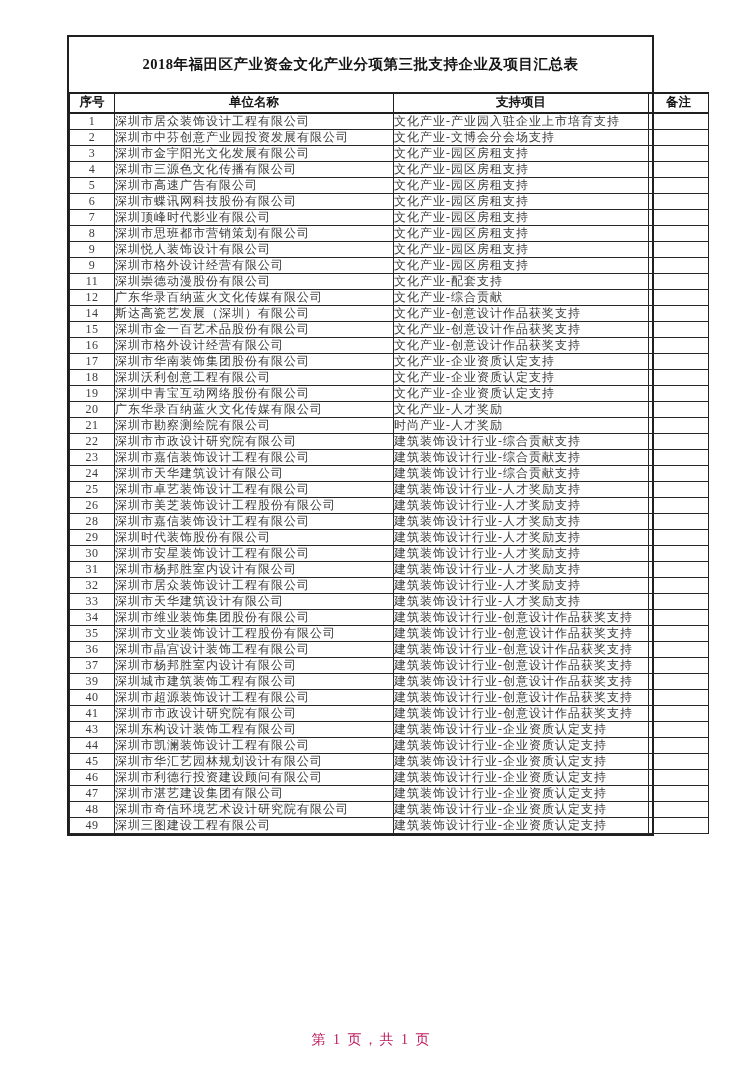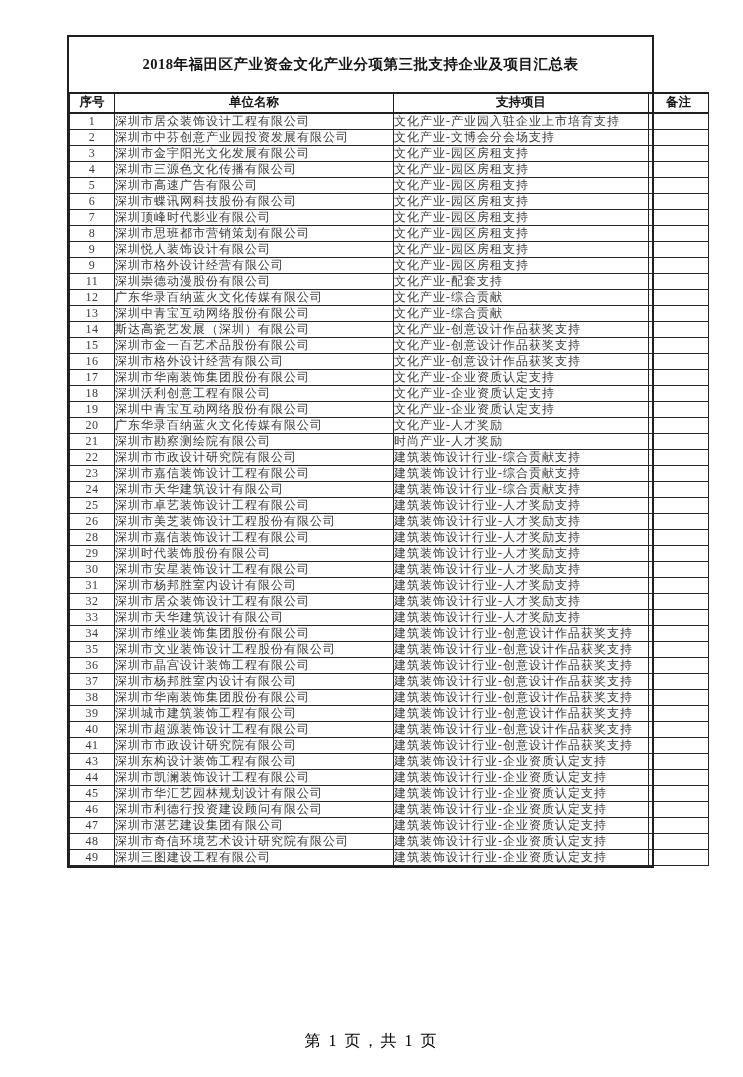--- a/index.html
+++ b/index.html
@@ -72,22 +72,22 @@
     text-align: left;
     padding-left: 5px;
     letter-spacing: 1px;
   }
   .footer {
     position: absolute;
     top: 1031px;
     left: 0;
     width: 743px;
     text-align: center;
-    font-size: 16px;
-    color: #000000;
+    font-size: 14px;
+    color: #be185d;
     letter-spacing: 2px;
   }
 </style>
 </head>
 <body>
 
 <div class="sheet">
   <div class="title-area">
     <div class="doc-title">2018年福田区产业资金文化产业分项第三批支持企业及项目汇总表</div>
   </div>
@@ -174,26 +174,20 @@
     <td class="c-project">文化产业-配套支持</td>
     <td class="c-remark"></td>
   </tr>
         <tr>
     <td class="c-no">12</td>
     <td class="c-company">广东华录百纳蓝火文化传媒有限公司</td>
     <td class="c-project">文化产业-综合贡献</td>
     <td class="c-remark"></td>
   </tr>
         <tr>
-    <td class="c-no">13</td>
-    <td class="c-company">深圳中青宝互动网络股份有限公司</td>
-    <td class="c-project">文化产业-综合贡献</td>
-    <td class="c-remark"></td>
-  </tr>
-        <tr>
     <td class="c-no">14</td>
     <td class="c-company">斯达高瓷艺发展（深圳）有限公司</td>
     <td class="c-project">文化产业-创意设计作品获奖支持</td>
     <td class="c-remark"></td>
   </tr>
         <tr>
     <td class="c-no">15</td>
     <td class="c-company">深圳市金一百艺术品股份有限公司</td>
     <td class="c-project">文化产业-创意设计作品获奖支持</td>
     <td class="c-remark"></td>
@@ -314,26 +308,20 @@
   </tr>
         <tr>
     <td class="c-no">36</td>
     <td class="c-company">深圳市晶宫设计装饰工程有限公司</td>
     <td class="c-project">建筑装饰设计行业-创意设计作品获奖支持</td>
     <td class="c-remark"></td>
   </tr>
         <tr>
     <td class="c-no">37</td>
     <td class="c-company">深圳市杨邦胜室内设计有限公司</td>
-    <td class="c-project">建筑装饰设计行业-创意设计作品获奖支持</td>
-    <td class="c-remark"></td>
-  </tr>
-        <tr>
-    <td class="c-no">38</td>
-    <td class="c-company">深圳市华南装饰集团股份有限公司</td>
     <td class="c-project">建筑装饰设计行业-创意设计作品获奖支持</td>
     <td class="c-remark"></td>
   </tr>
         <tr>
     <td class="c-no">39</td>
     <td class="c-company">深圳城市建筑装饰工程有限公司</td>
     <td class="c-project">建筑装饰设计行业-创意设计作品获奖支持</td>
     <td class="c-remark"></td>
   </tr>
         <tr>

